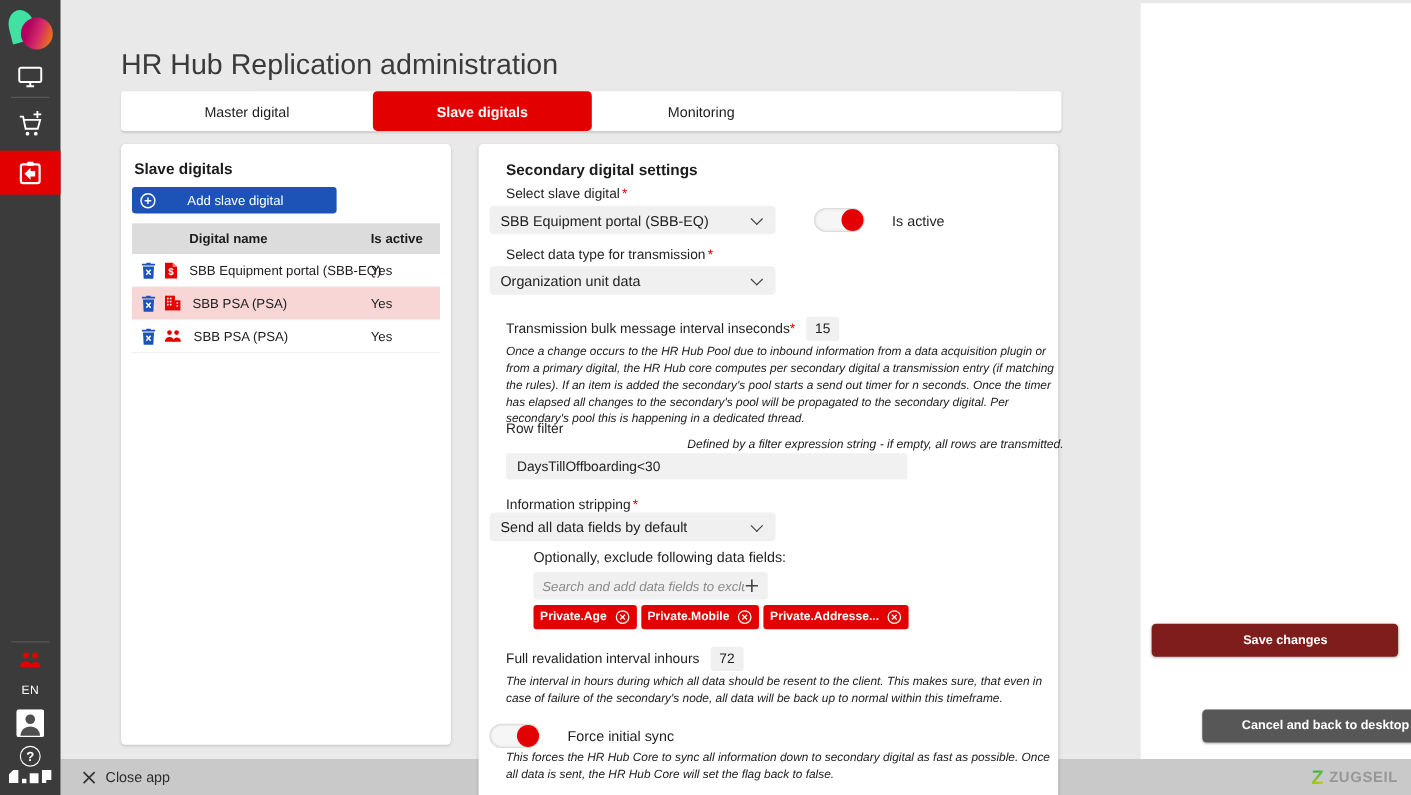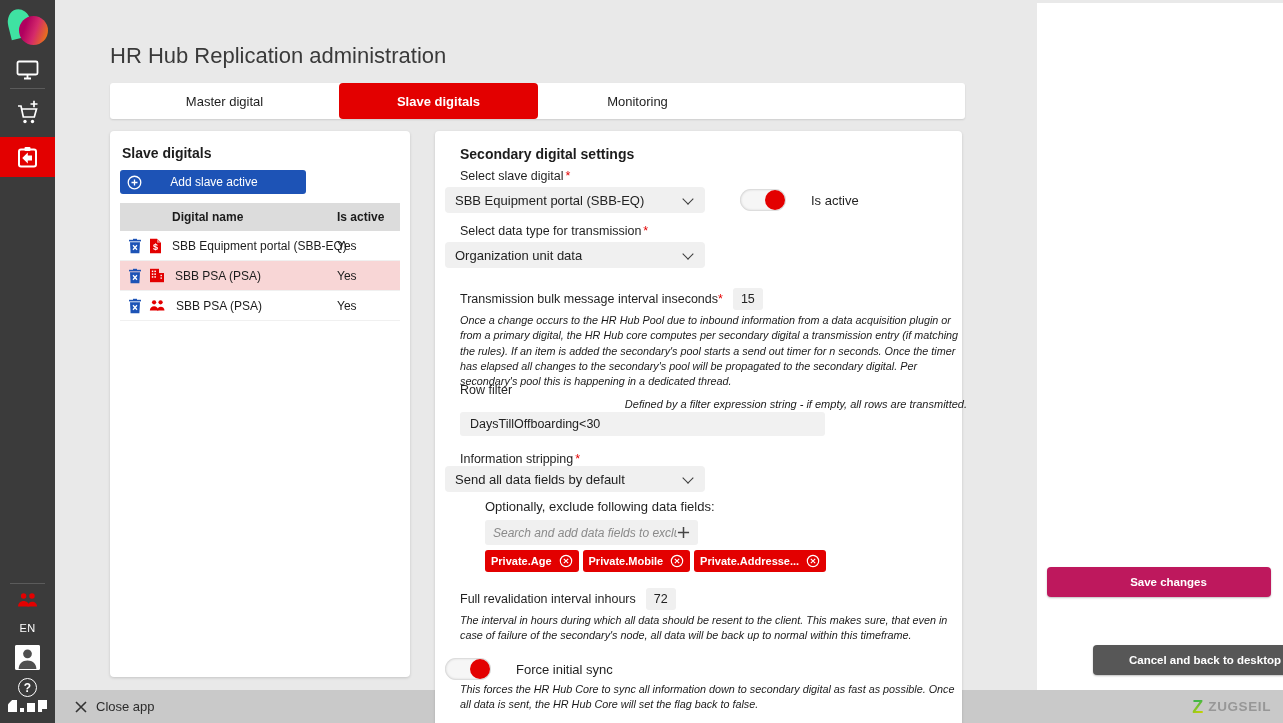--- a/index.html
+++ b/index.html
@@ -32,21 +32,21 @@
                border-radius:50%; color:#fff; font-size:12px; font-weight:700; display:flex;
                align-items:center; justify-content:center; cursor:pointer; }
   .blocks { position:absolute; left:8px; top:700px; display:flex; align-items:flex-end; gap:3px; }
   .blk { background:#fff; }
   .blk-b { width:9px; height:12px; clip-path:polygon(0 35%,45% 0,100% 0,100% 100%,0 100%); }
   .blk-dot { width:4px; height:4px; }
   .blk-sq { width:8px; height:9px; }
   .blk-p { width:9px; height:12px; clip-path:polygon(0 0,100% 0,100% 75%,45% 75%,45% 100%,0 100%); }
 
   
-  .title { position:absolute; left:110px; top:43px; font-size:22px; font-weight:500; color:#3a3a3a; z-index:2; }
+  .title { position:absolute; left:110px; top:43px; font-size:26px; font-weight:500; color:#3a3a3a; z-index:2; }
   .tabbar { position:absolute; left:110px; top:83px; width:855px; height:36px; background:#fff;
             border-radius:3px; box-shadow:0 1px 2px rgba(0,0,0,.12); z-index:2; display:flex; }
   .tab { height:36px; display:flex; align-items:center; justify-content:center; font-size:13px;
          color:#1d1d1d; cursor:pointer; }
   .tab-1 { width:229px; } .tab-3 { width:199px; }
   .tab.active { width:199px; background:#e30000; color:#fff; font-weight:700; border-radius:4px; }
 
   
   .card { position:absolute; background:#fff; border-radius:4px; box-shadow:0 1px 3px rgba(0,0,0,.16); }
   .list-card { left:110px; top:131px; width:300px; height:546px; z-index:2; }
@@ -101,21 +101,21 @@
   .tags { display:flex; gap:4px; }
   .tag { display:inline-flex; align-items:center; gap:7px; background:#e30000; color:#fff; height:22px;
          padding:0 6px; border-radius:3px; font-size:11px; font-weight:700; white-space:nowrap; }
   .tag svg { cursor:pointer; }
 
   
   .right-panel { position:absolute; left:1037px; top:3px; width:246px; height:687px; background:#fff; z-index:1; }
   .rbtn { position:absolute; left:10px; width:224px; height:30px; border:none; border-radius:4px;
           color:#fff; font-size:11.5px; font-weight:700; cursor:pointer; font-family:inherit;
           box-shadow:0 1px 2px rgba(0,0,0,.25); }
-  .rbtn.red { background:#be185d;padding-left:19px; }
+  .rbtn.red { background:#7f1d1d;padding-left:19px; }
   .rbtn.gray { background:#575757;margin-left:46px; }
   .rb-1 { top:564px; } .rb-2 { top:603px; } .rb-3 { top:642px; }
 
   
   .bottombar { position:absolute; left:55px; top:690px; width:1228px; height:33px; background:#c9c9c9; z-index:2; }
   .closeapp { position:absolute; left:20px; top:0; height:33px; display:flex; align-items:center; gap:9px;
               font-size:13px; color:#2c2c2c; cursor:pointer; }
   .zugseil { position:absolute; right:12px; top:0; height:33px; display:flex; align-items:center; gap:5px; }
   .zz { font-size:18px; font-weight:800; line-height:1;
         background:linear-gradient(155deg,#41b649 25%,#c9d300 85%);
@@ -199,21 +199,21 @@
 </div>
 
 <div class="card list-card">
   <div class="list-title">Slave digitals</div>
 
   <button class="add-btn">
     <svg width="15" height="15" viewBox="0 0 16 16" fill="none" stroke="#fff" stroke-width="1.4">
       <circle cx="8" cy="8" r="6.7"></circle>
         <path d="M8 4.8v6.4M4.8 8h6.4"></path>
     </svg>
-    <span>Add slave active</span>
+    <span>Add slave digital</span>
   </button>
 
   <div class="thead">
     <span class="col-name">Digital name</span>
     <span class="col-active">Is active</span>
   </div>
 
   <div class="lrow lrow-1">
     <svg class="trash" width="14" height="16" viewBox="0 0 14 16">
       <path d="M1 2.6h12" stroke="#1d53b6" stroke-width="1.6"></path>

